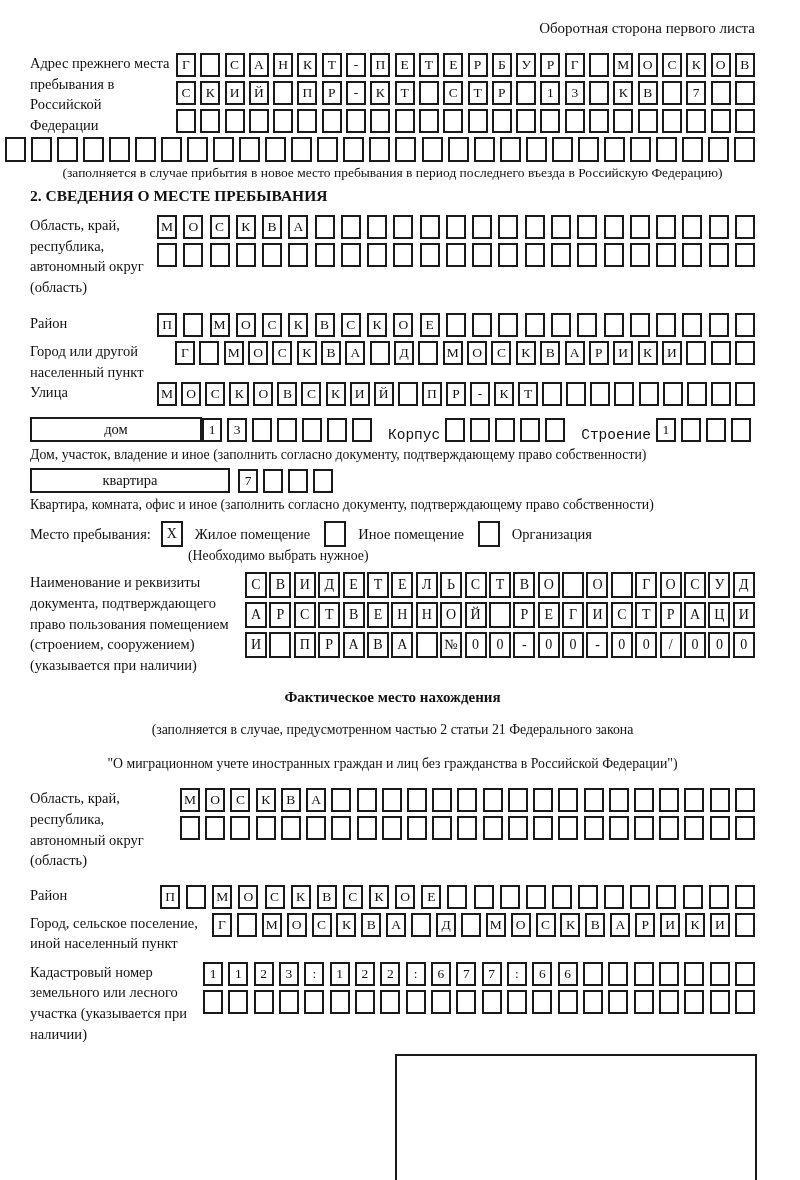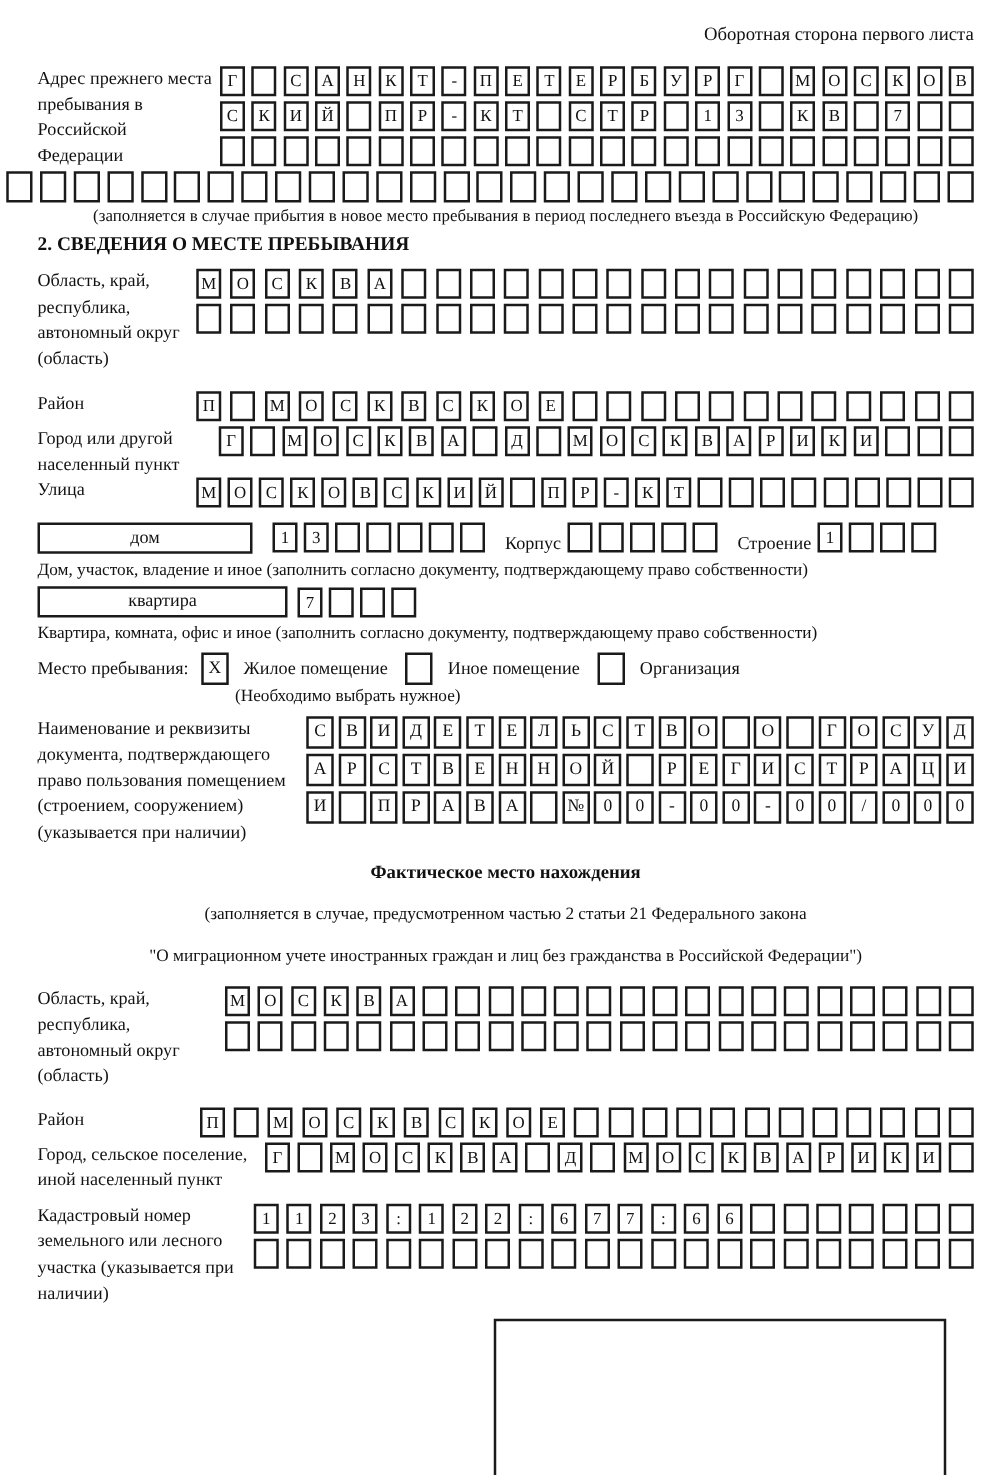--- a/index.html
+++ b/index.html
@@ -1,18 +1,18 @@
 <!DOCTYPE html>
 <html><head>
 <meta charset="utf-8">
 <style>
   html,body{margin:0;padding:0;background:#fff;}
   body{width:800px;height:1180px;overflow:hidden;color:#111;
        font-family:"Liberation Serif", serif;}
-  .page{box-sizing:border-box;width:800px;height:1096px;padding:6px 21px 0 30px;position:relative;}
+  .page{box-sizing:border-box;width:800px;height:1096px;padding:6px 45px 0 30px;position:relative;}
 
   .header-note{text-align:right;font-size:15px;margin:14px 0 16px;}
 
   .group{display:flex;align-items:flex-start;}
   .glabel{font-size:14.5px;line-height:1.42;padding-right:6px;box-sizing:border-box;flex:0 0 auto;}
   .rows{flex:1;min-width:0;}
 
   .w146{width:146px;}
   .w127{width:127px;}
   .w145{width:145px;}
@@ -32,24 +32,24 @@
   .note{font-size:13.5px;text-align:center;margin:2px 0 6px;}
   .sec-title{font-weight:bold;text-align:left;font-size:15.5px;margin:6px 0 10px;}
 
   .mb16{margin-bottom:16px;}
   .mb14{margin-bottom:14px;}
   .mb6{margin-bottom:6px;justify-content:flex-end;}
 
   .house-row{display:flex;align-items:center;margin:6px 0 2px;}
   .wide-box{box-sizing:border-box;border:2px solid #1a1a1a;height:25px;display:flex;
             align-items:center;justify-content:center;font-size:14.5px;background:#fff;}
-  .house-box{width:172px;margin-right:16px;}
+  .house-box{width:172px;margin-right:0;}
   .apt-box{width:200px;margin-right:8px;font-family:Liberation Serif, serif;}
   .inline-cells{display:flex;gap:5px;}
-  .inline-label{font-size:14.5px;margin:11px 5px 0 16px;}
+  .inline-label{font-size:14.5px;margin:11px 5px 0 16px;font-family:Liberation Mono, monospace;}
   .field-note{font-size:13.8px;margin:4px 0 5px;}
   .apt-row{display:flex;align-items:center;margin:4px 0 2px;}
 
   .stay-row{display:flex;align-items:center;font-size:14.5px;margin:8px 0 1px;}
   .cbox{box-sizing:border-box;flex:0 0 22px;width:22px;height:26px;border:2px solid #1a1a1a;
         display:flex;align-items:center;justify-content:center;font-size:14px;margin:0 12px 0 14px;}
   .cbox.first{margin-left:10px;}
   .choose-note{font-size:13.8px;margin:1px 0 8px 158px;}
 
   .s3-title{font-weight:bold;text-align:center;font-size:15px;margin:14px 0 8px;}

